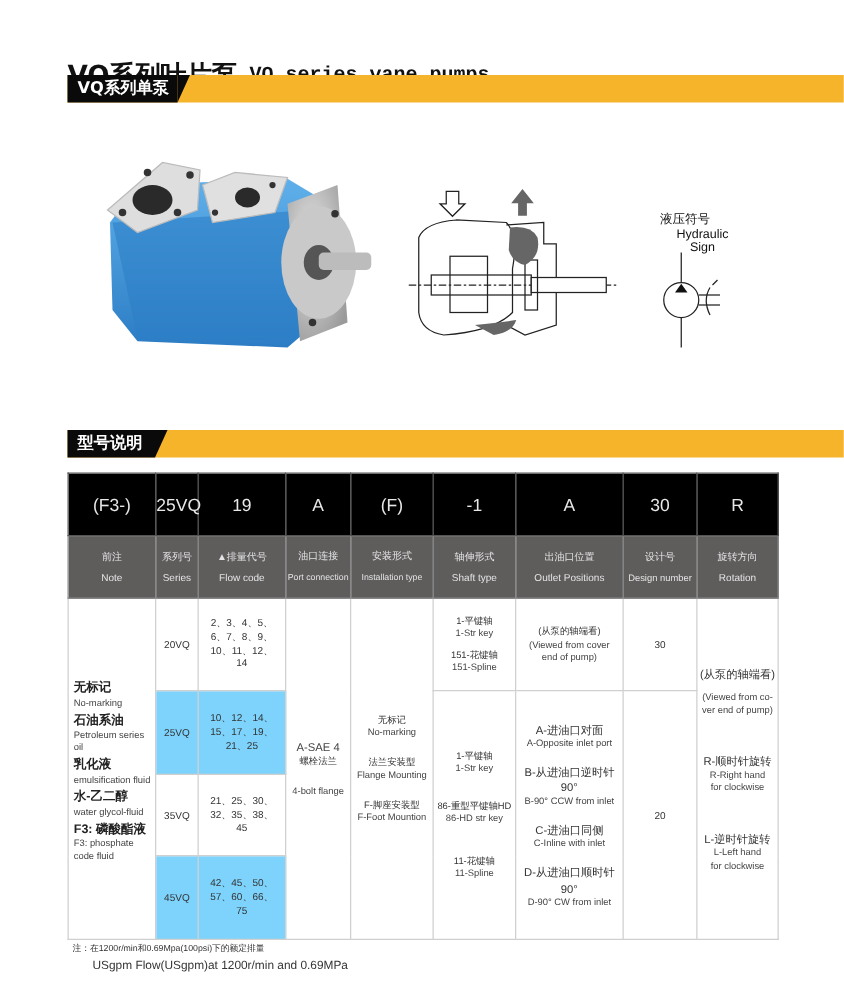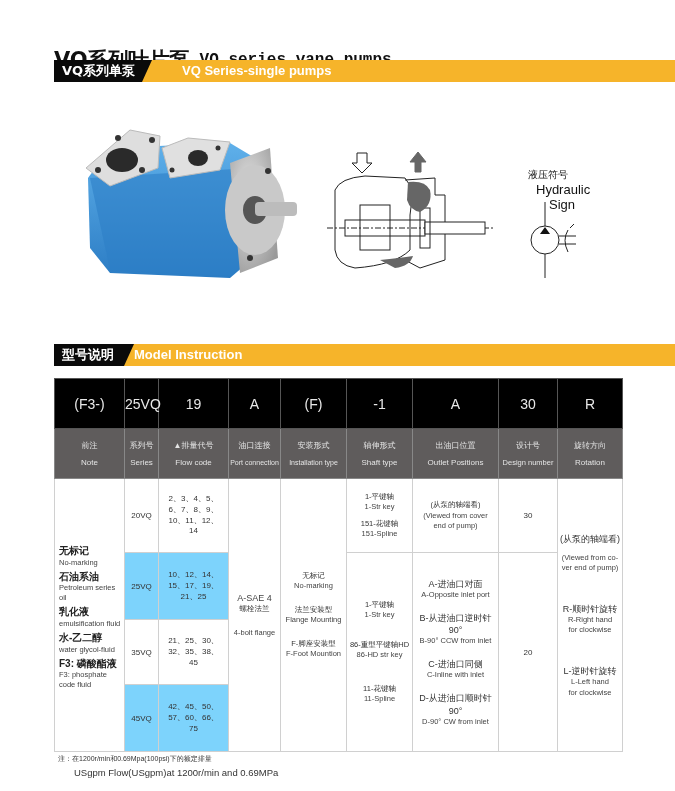--- a/index.html
+++ b/index.html
@@ -16,21 +16,21 @@
   .band1 .blk { width: 88px; }
   .band1 .en { left: 128px; }
   .band2 { top: 344px; }
   .band2 .blk { width: 70px; }
   .band2 .en { left: 80px; font-size: 13px; }
 
   .pump { position: absolute; left: 80px; top: 108px; width: 220px; height: 180px; }
   .diagram { position: absolute; left: 325px; top: 150px; width: 170px; height: 135px; }
   .hyd-label { position: absolute; left: 508px; top: 168px; text-align: center; width: 80px; }
   .hyd-label .zh { font-size: 10px; color: #111; }
-  .hyd-label .en { font-family: "Liberation Sans", sans-serif; font-size: 13px; color: #111; margin-left: 28px; }
+  .hyd-label .en { font-family: "Liberation Sans", sans-serif; font-size: 10px; color: #111; margin-left: 28px; }
   .hyd-sign { position: absolute; left: 520px; top: 200px; width: 60px; height: 80px; }
 
   table.spec { position: absolute; left: 54px; top: 378px; width: 568px; border-collapse: collapse; table-layout: fixed; font-family: "Liberation Sans", sans-serif; }
   table.spec td { border: 1px solid #d0d0d0; text-align: center; vertical-align: middle; font-size: 8px; color: #333; }
   tr.code-row td { background: #000; color: #e8e8e8; height: 50px; border-color: #555; font-size: 14px; }
   tr.head-row td { background: #5f5c5c; color: #e4e4e4; height: 50px; border-color: #888; font-size: 8px; line-height: 17px; }
   tr.head-row td .zh { font-size: 8px; display: block; }
   td.gray { background: #7dd3fc; }
   .note-col { text-align: left !important; padding-left: 4px; line-height: 1.25; }
   .note-col .zh { font-size: 10px; color: #222; font-weight: bold; display: block; margin-top: 4px; }
@@ -48,21 +48,20 @@
 </head>
 <body>
 
 <div class="title">
   <span class="zh">VQ系列叶片泵</span>
   <span class="en">VQ series vane pumps</span>
 </div>
 
 <div class="band band1">
   <div class="blk">VQ系列单泵</div>
-  <div class="en">VQ Series-single pumps</div>
 </div>
 
 <svg class="pump" viewBox="0 0 220 180">
   <defs>
     <linearGradient id="bg1" x1="0" y1="0" x2="0" y2="1">
       <stop offset="0" stop-color="#5fb0ea"></stop>
         <stop offset="1" stop-color="#2b7cc4"></stop>
     </linearGradient>
     <radialGradient id="fl" cx="0.4" cy="0.4" r="0.7">
       <stop offset="0" stop-color="#e8e8e8"></stop>
@@ -117,21 +116,20 @@
     <line x1="39" y1="36" x2="56" y2="36"></line>
     <line x1="39" y1="44" x2="56" y2="44"></line>
     <path d="M48 30 Q42 40 48 52"></path>
     <path d="M50 28 l4 -4"></path>
   </g>
   <polygon points="25,27 20,34 30,34" fill="#111"></polygon>
 </svg>
 
 <div class="band band2">
   <div class="blk">型号说明</div>
-  <div class="en">Model Instruction</div>
 </div>
 
 <table class="spec">
   <colgroup>
     <col style="width:70px">
       <col style="width:34px">
       <col style="width:70px">
       <col style="width:52px">
     <col style="width:66px">
       <col style="width:66px">

